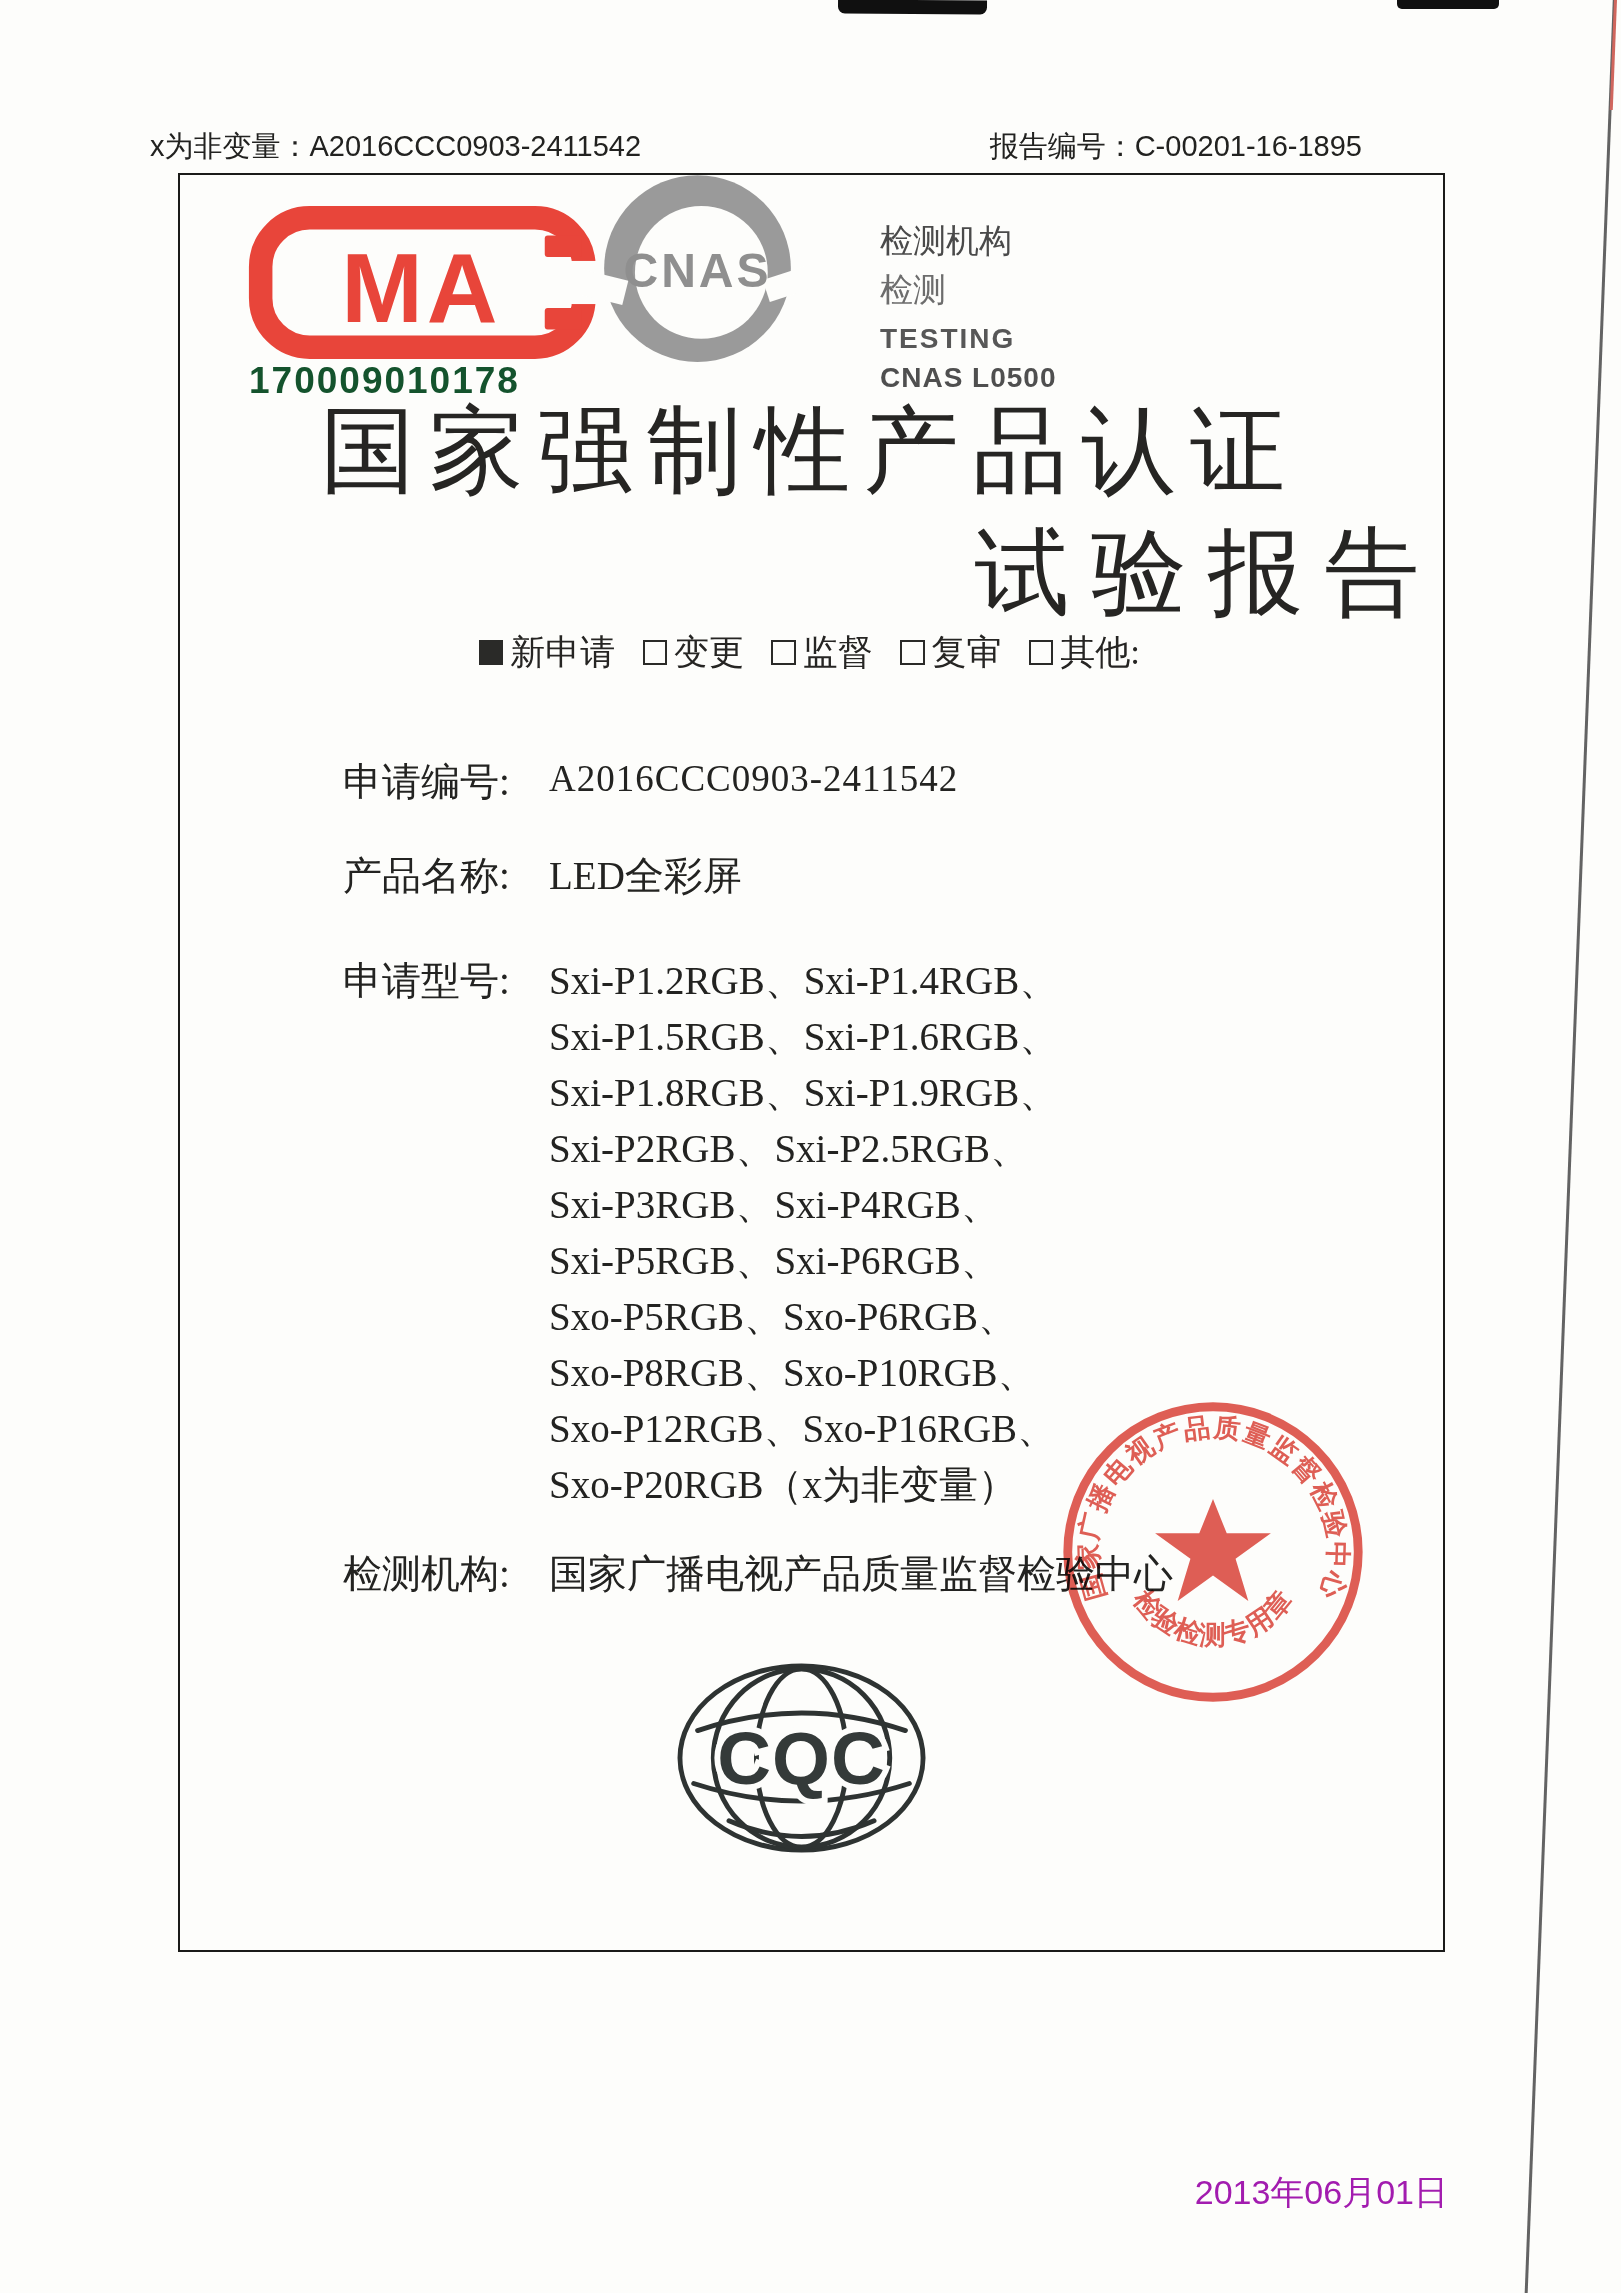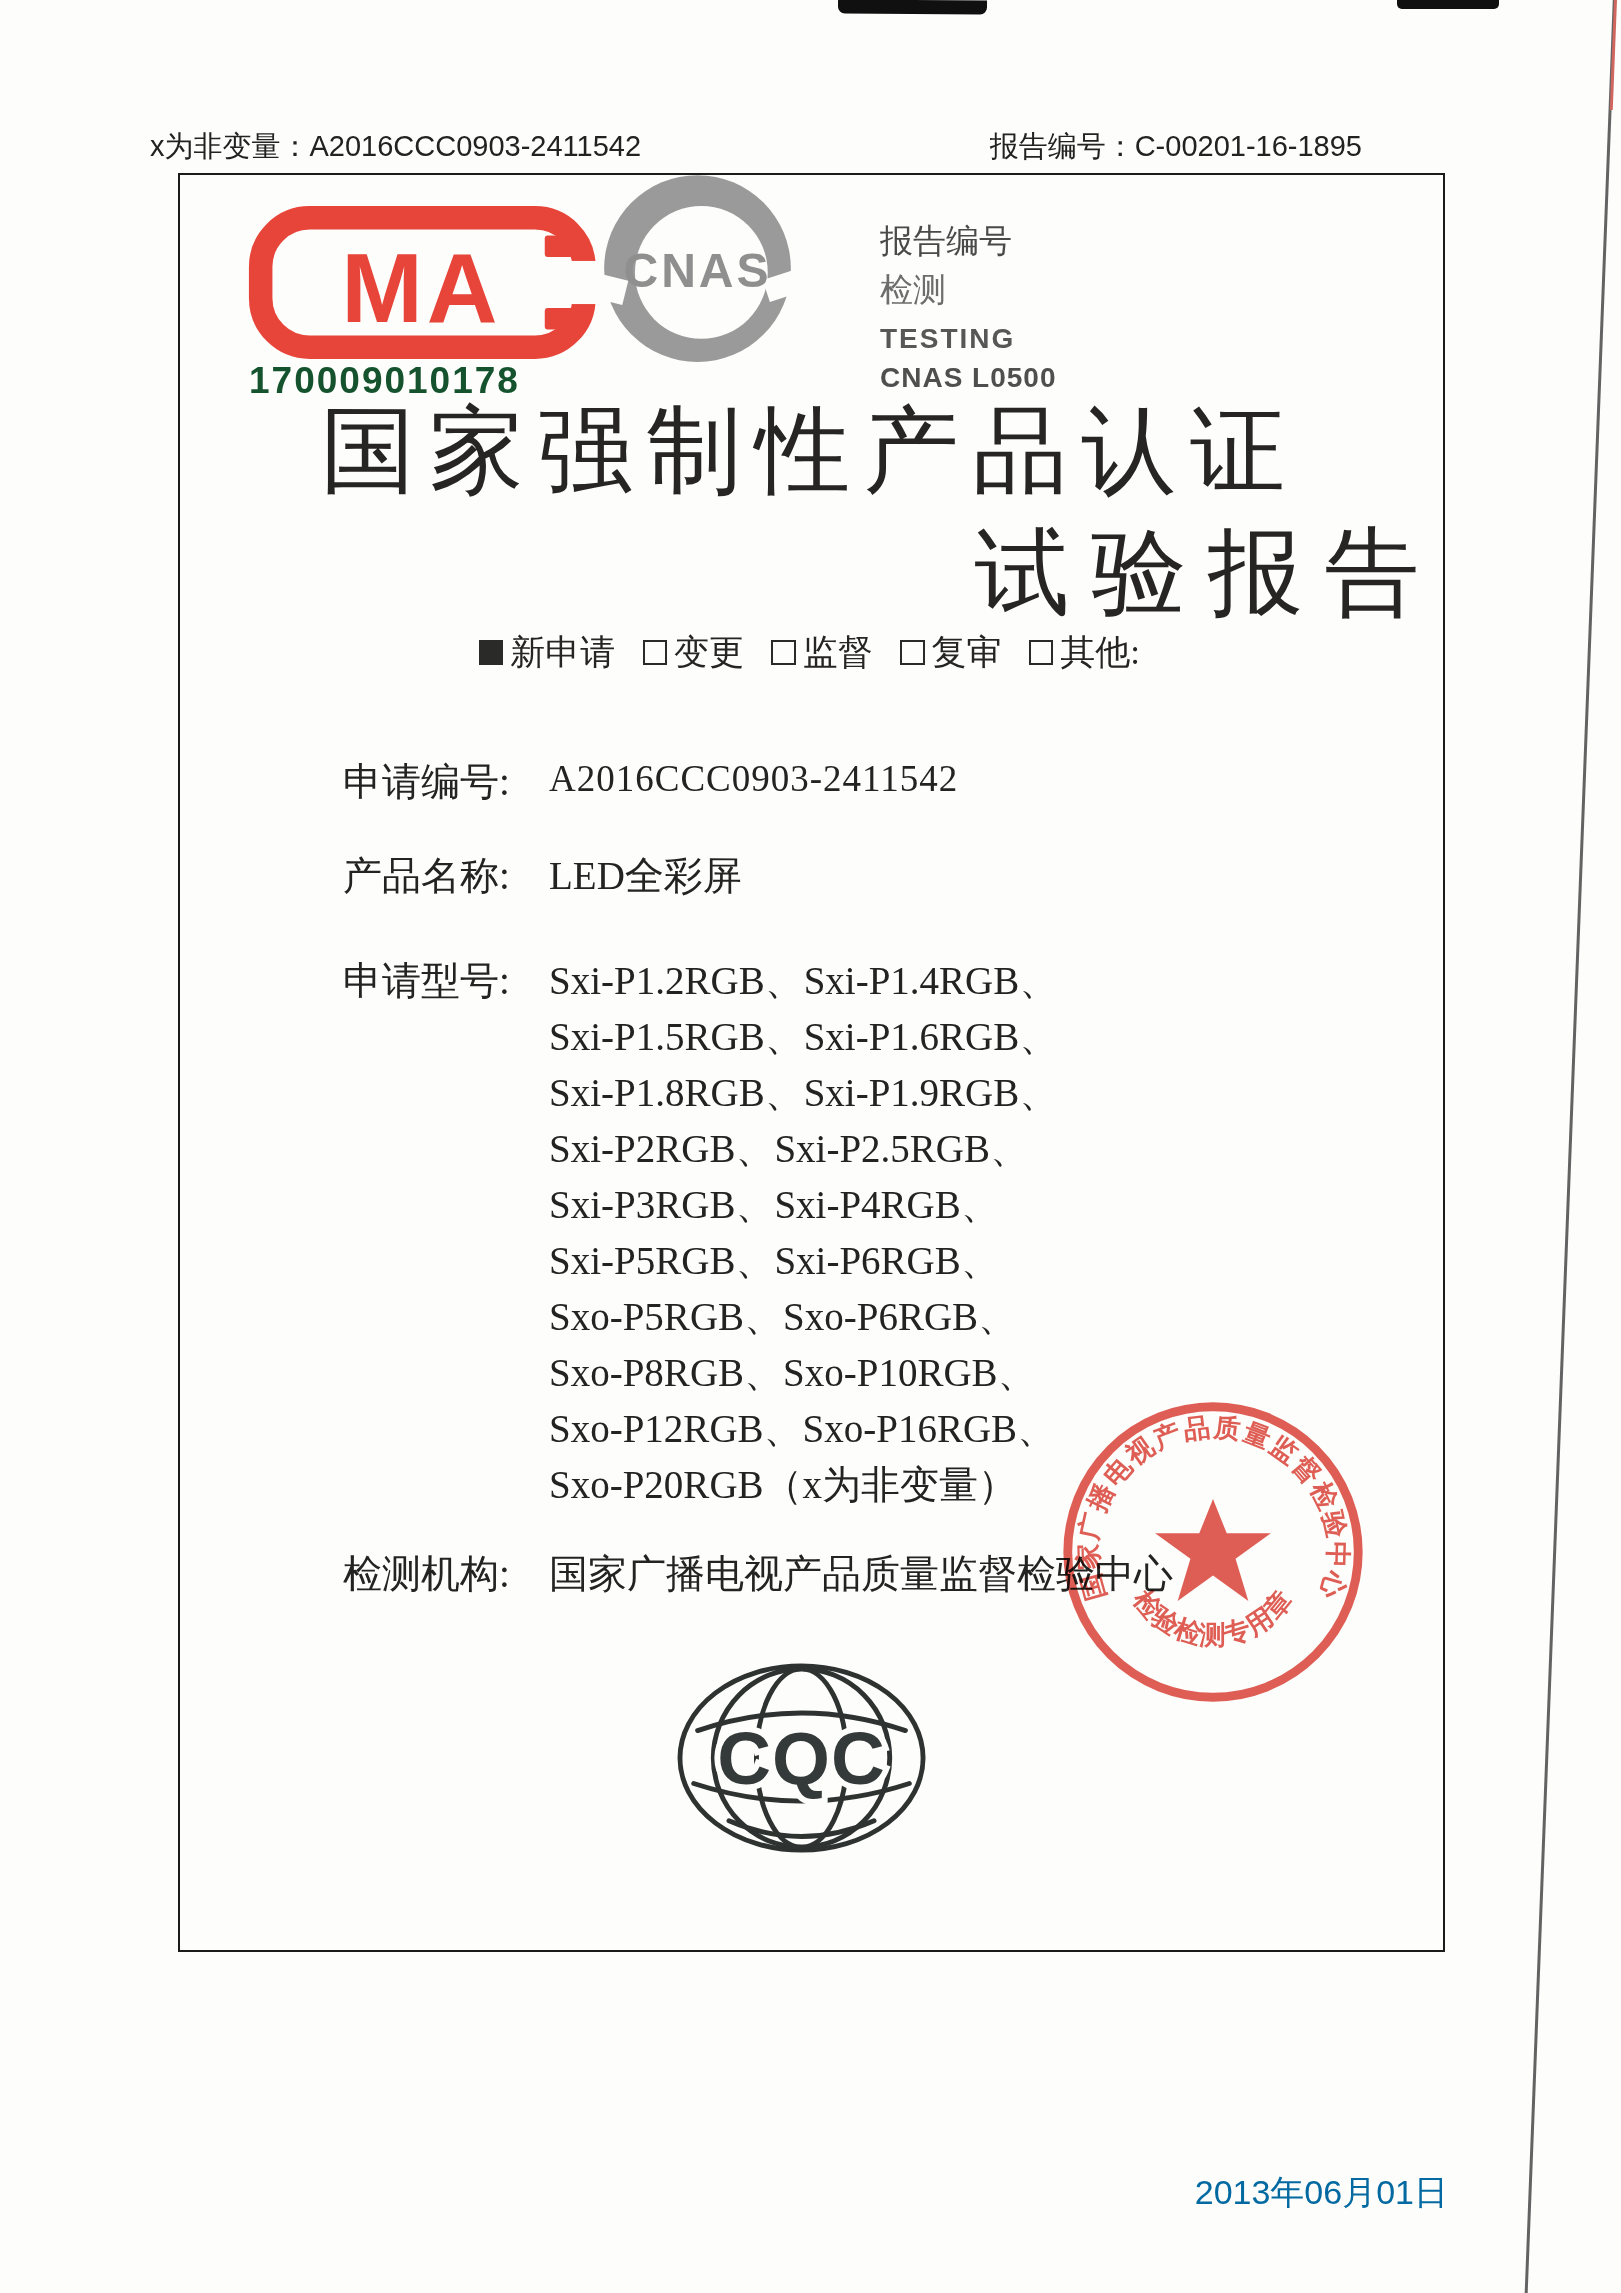--- a/index.html
+++ b/index.html
@@ -61,21 +61,21 @@
   .seal{position:absolute;left:1056px;top:1395px;width:314px;height:314px;opacity:.85;mix-blend-mode:multiply;}
   .seal-ring-text{font-size:27px;letter-spacing:2px;font-weight:700;}
   .seal-bottom-text{font-size:27px;letter-spacing:1px;font-weight:700;}
 
   
   .cqc-svg{position:absolute;left:674px;top:1660px;width:257px;height:198px;}
   .cqc-text{font-family:"Liberation Sans","DejaVu Sans",sans-serif;font-weight:800;font-size:76px;letter-spacing:1px;
     fill:#343a39;stroke:#fdfdfb;stroke-width:12px;paint-order:stroke;}
 
   
-  .date{position:absolute;right:173px;top:2170px;font-family:"Liberation Sans","DejaVu Sans",sans-serif;font-size:34px;color:#0369a1;white-space:nowrap;}
+  .date{position:absolute;right:173px;top:2170px;font-family:"Liberation Sans","DejaVu Sans",sans-serif;font-size:34px;color:#a21caf;white-space:nowrap;}
 </style>
 </head>
 <body>
 
 <div class="page">
 
   <div class="artifact artifact-top1"></div>
   <div class="artifact artifact-top2"></div>
   <div class="edge-line"></div>
   <div class="edge-line-red"></div>
@@ -95,21 +95,21 @@
   <div class="cma-number">170009010178</div>
 
   <svg class="cnas-svg" viewBox="0 0 240 240">
     <circle cx="120" cy="118" r="97" fill="#929292"></circle>
     <circle cx="124" cy="122" r="69" fill="#fdfdfb"></circle>
     <rect x="-8" y="124" width="54" height="26" fill="#fdfdfb" transform="rotate(14 20 136)"></rect>
     <rect x="190" y="120" width="58" height="24" fill="#fdfdfb" transform="rotate(-18 220 132)"></rect>
     <text class="cnas-logo-text" x="120" y="137" text-anchor="middle">CNAS</text>
   </svg>
   <div class="cnas-block">
-    <div class="cnas-l1">报告编号</div>
+    <div class="cnas-l1">检测机构</div>
     <div class="cnas-l2">检测</div>
     <div class="cnas-l3">TESTING</div>
     <div class="cnas-l4">CNAS L0500</div>
   </div>
 
   <div class="title title-1">国家强制性产品认证</div>
   <div class="title title-2">试验报告</div>
 
   <div class="apply-row">
     <span class="opt" data-checked="true">

